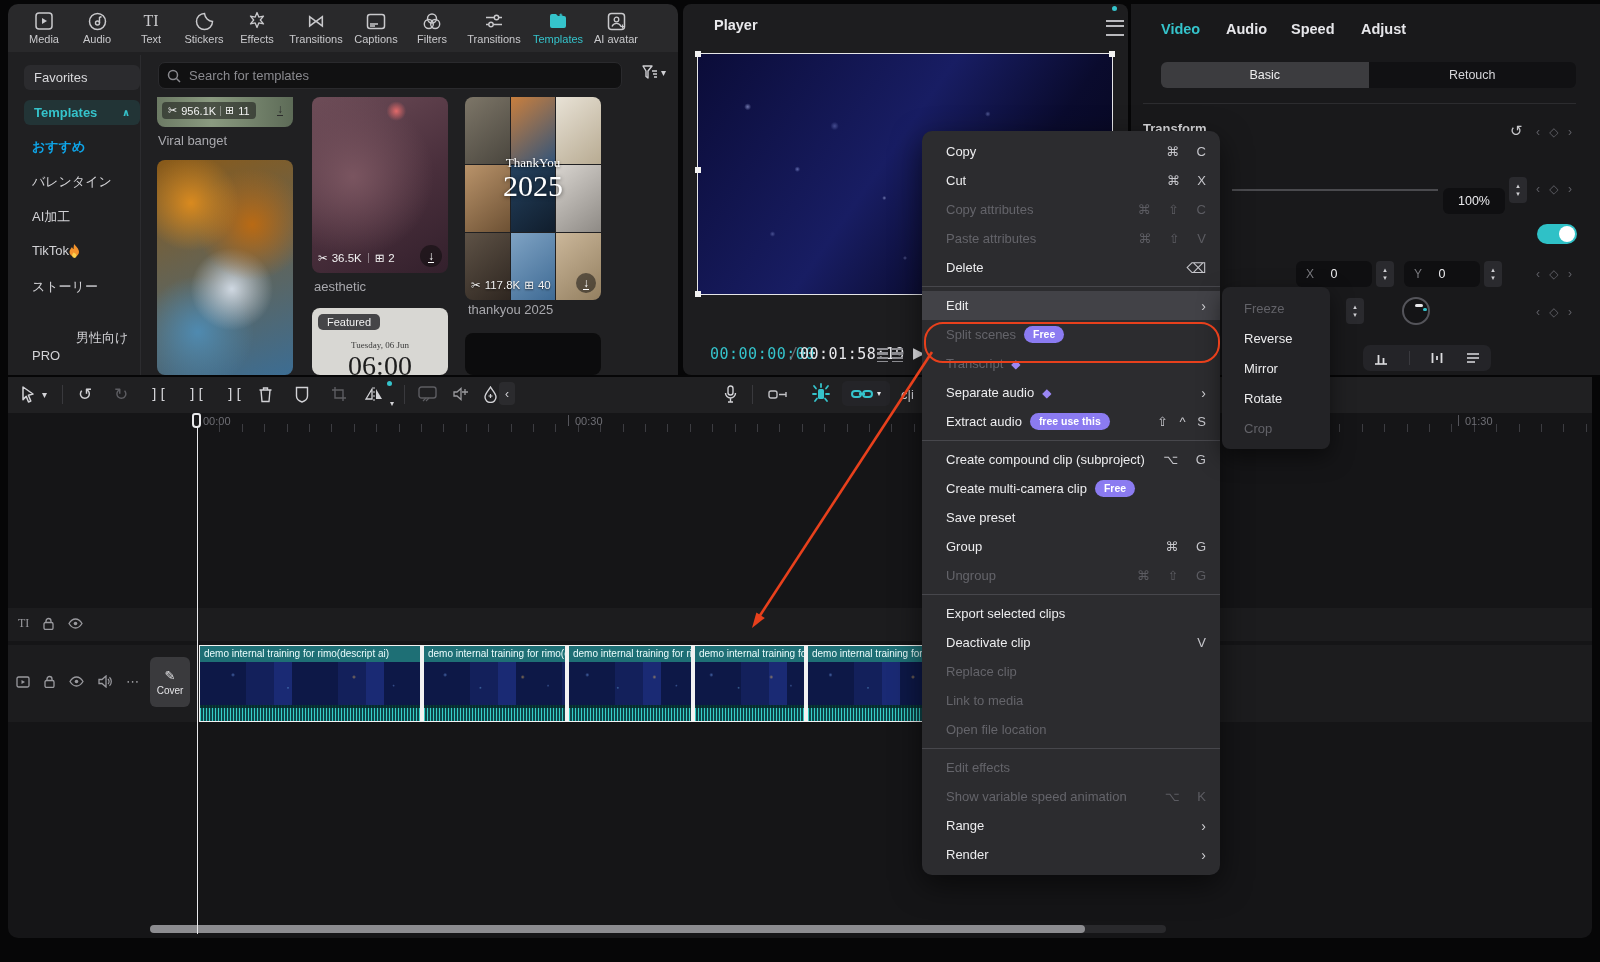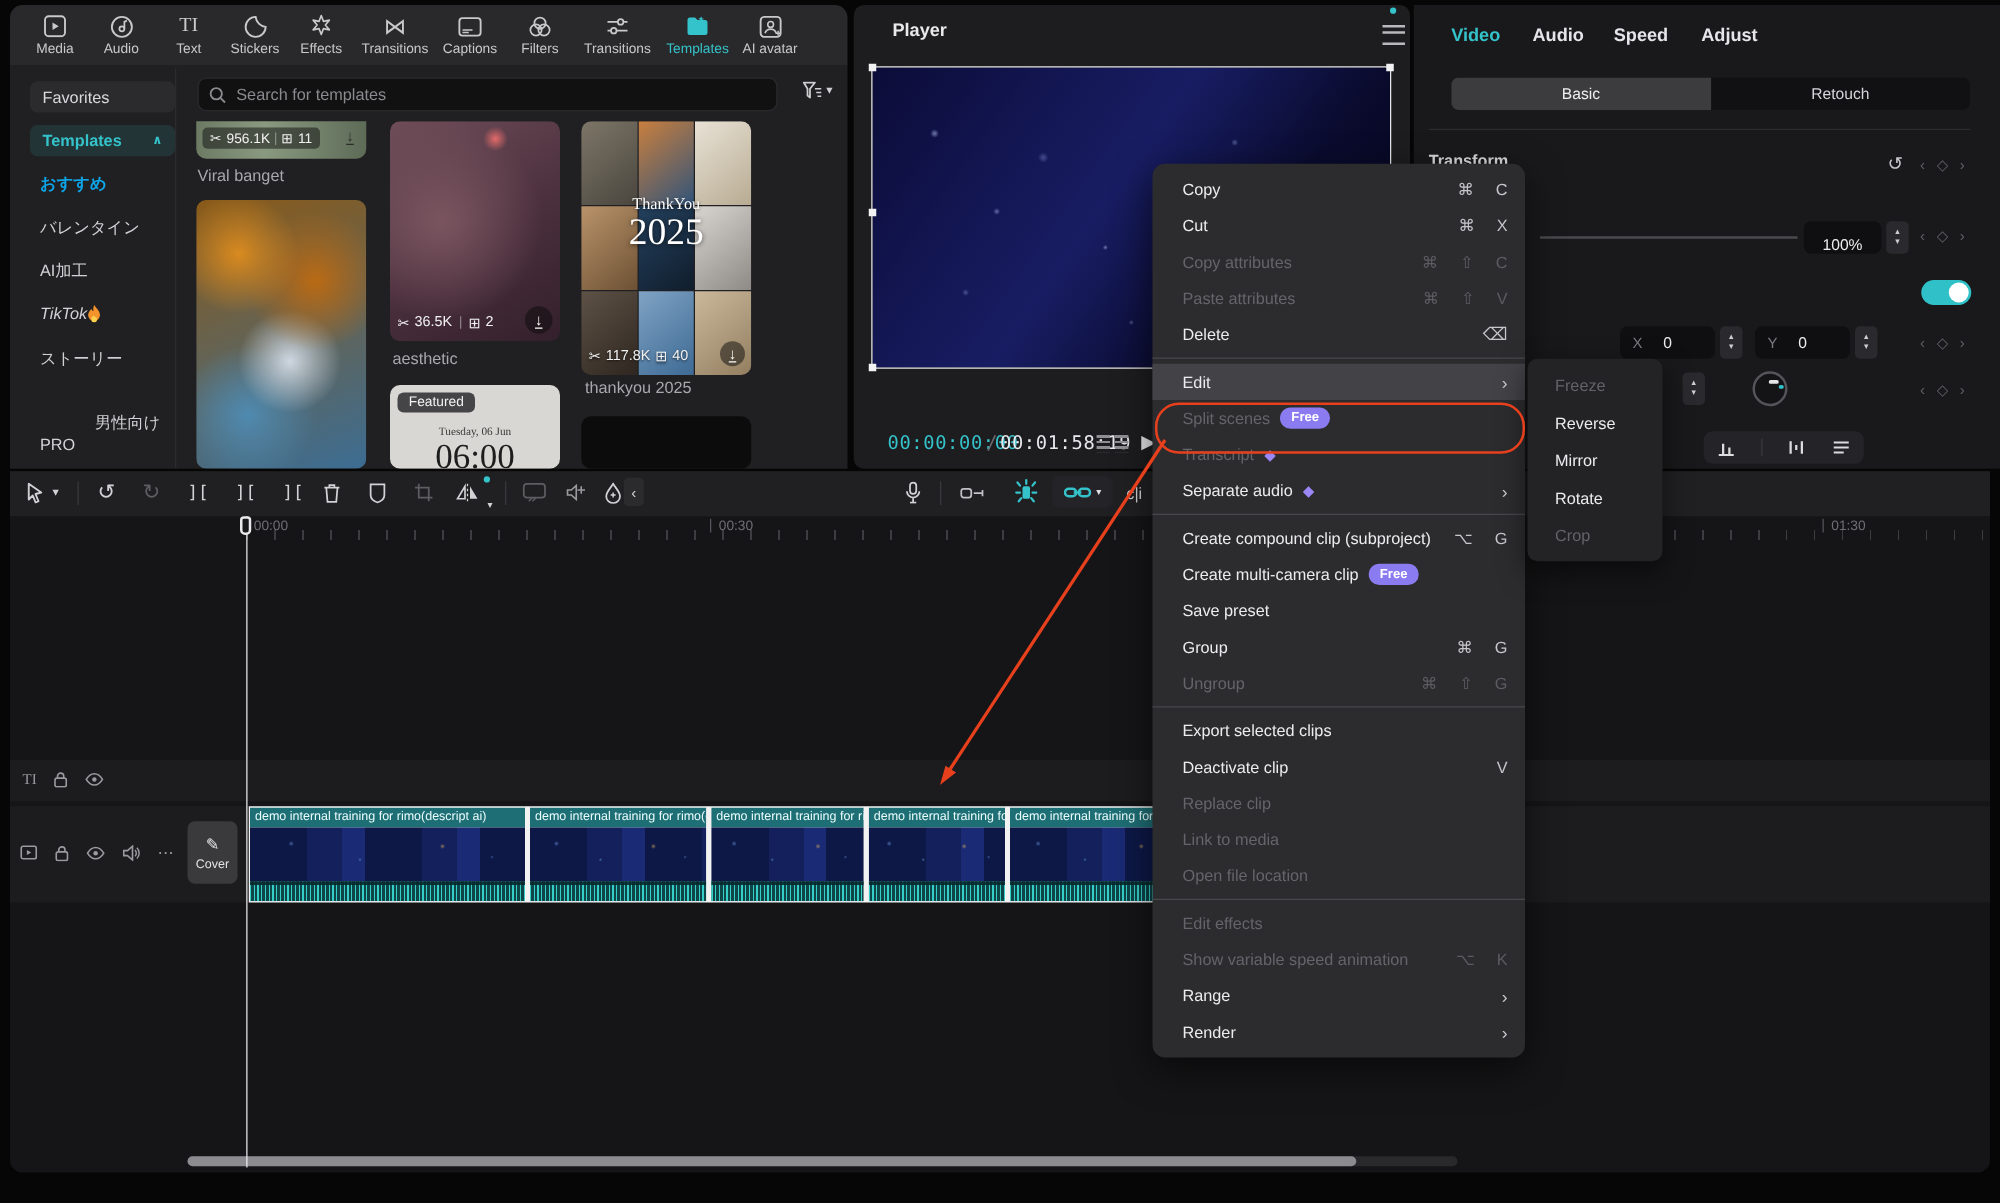--- a/index.html
+++ b/index.html
@@ -205,21 +205,21 @@
     </div>
     <div class="p sideitem" style="top:86px;color:#0ea5e9;font-weight:bold;">
         <span>おすすめ</span>
       </div>
     <div class="p sideitem" style="top:121px;">
         <span>バレンタイン</span>
       </div>
     <div class="p sideitem" style="top:156px;">
         <span>AI加工</span>
       </div>
-    <div class="p sideitem" style="top:191px;gap:0;font-style:italic;">
+    <div class="p sideitem" style="top:191px;gap:0;">
       <span>TikTok</span>
       <svg width="11" height="14" viewBox="0 0 11 14">
           <path d="M5.5 0C6.5 2.5 9.8 4 10 8a4.7 4.7 0 01-9.5 0C.5 5.8 2.2 4.5 3 3c.4 1 .8 1.6 1.7 2C4.5 3 4.6 1.4 5.5 0z" fill="#f4932c"></path>
           <path d="M5.6 14a2.6 2.6 0 01-2.5-2.7c0-1.4 1.1-2 1.6-3.1.7 1 2.9 1.4 2.9 3.2A2.5 2.5 0 015.6 14z" fill="#fcd04c"></path>
         </svg>
     </div>
     <div class="p sideitem" style="top:226px;">
         <span>ストーリー</span>
       </div>
     <div class="p sideitem" style="top:277px;margin-left:44px;">
@@ -346,21 +346,21 @@
   <div class="p seg">
     <div style="background:#3c3c3f;color:#eeeeef;">Basic</div>
     <div style="background:#111113;color:#d6d6da;">Retouch</div>
   </div>
   <div class="p" style="left:1143px;top:103px;width:433px;height:1px;background:#2c2c2f;"></div>
   <span class="p" style="left:1143px;top:121px;color:#d9d9dc;font-size:13px;font-weight:bold;">Transform</span>
   <span class="p" style="left:1510px;top:122px;color:#c6c6ca;font-size:15px;">↺</span>
   <span class="p kf" style="left:1536px;top:125px;">‹ ◇ ›</span>
 
   <div class="p" style="left:1232px;top:189px;width:206px;height:2px;background:#4a4a4e;"></div>
-  <div class="valbox" style="left:1443px;top:177px;width:62px;height:26px;align-items:flex-end;">
+  <div class="valbox" style="left:1443px;top:188px;width:62px;height:26px;">
       <span>100%</span>
     </div>
   <div class="stepper" style="left:1509px;top:177px;height:26px;">
     <span>▴</span>
       <span>▾</span>
   </div>
   <span class="p kf" style="left:1536px;top:182px;">‹ ◇ ›</span>
 
   <div class="p" style="left:1537px;top:224px;width:40px;height:20px;border-radius:10px;background:#2fc1c7;">
     <div style="position:absolute;right:2px;top:2px;width:16px;height:16px;border-radius:50%;background:#fff;"></div>
@@ -614,20 +614,25 @@
       </div>
     <div class="mrow dis">
         <span>Transcript</span>
         <span class="gem">◆</span>
       </div>
     <div class="mrow">
         <span>Separate audio</span>
         <span class="gem">◆</span>
         <span class="chev">›</span>
       </div>
+    <div class="mrow">
+        <span>Extract audio</span>
+        <span class="pill">free use this</span>
+        <span class="sc" style="word-spacing:8px;">⇧ ^ S</span>
+      </div>
     <div class="msep"></div>
     <div class="mrow">
         <span>Create compound clip (subproject)</span>
         <span class="sc">⌥ G</span>
       </div>
     <div class="mrow">
         <span>Create multi-camera clip</span>
         <span class="pill">Free</span>
       </div>
     <div class="mrow">

